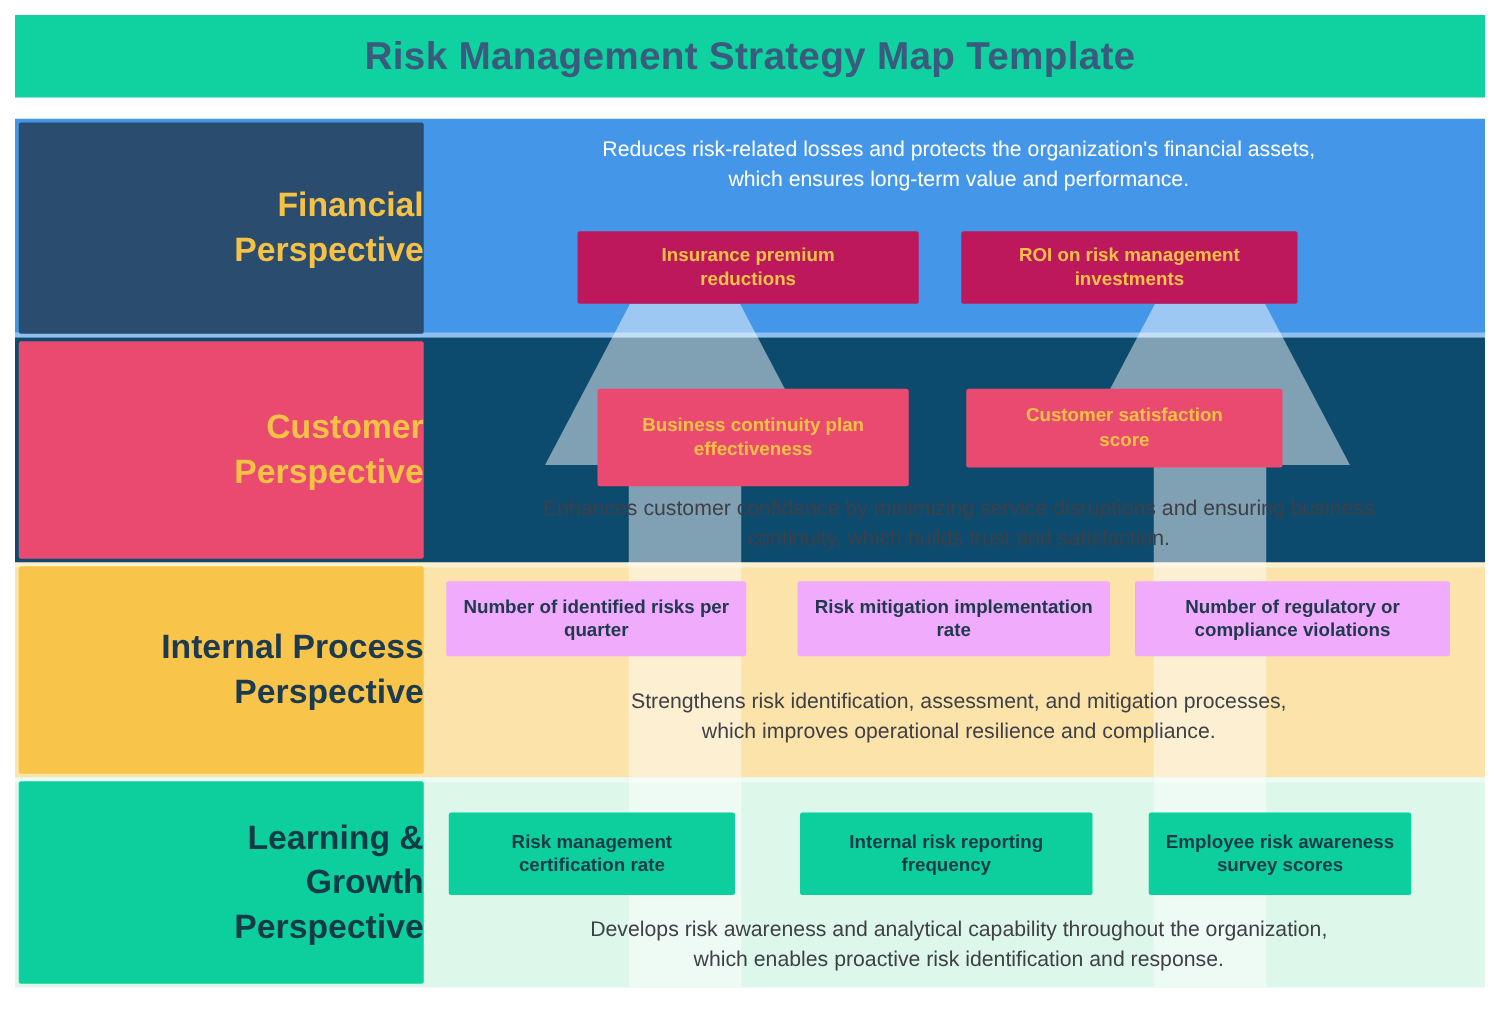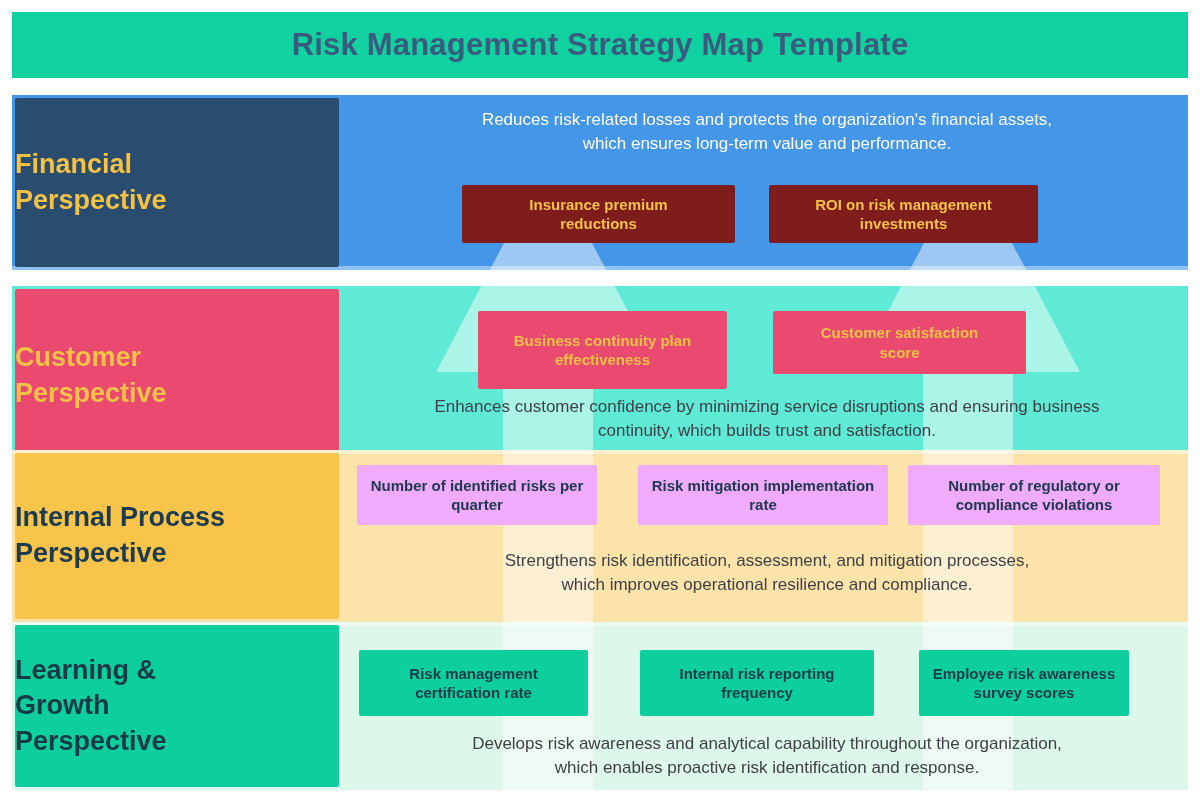--- a/index.html
+++ b/index.html
@@ -12,46 +12,46 @@
   .banner {
     position:absolute; left:12px; top:12px; width:1176px; height:66px;
     background:#0FD2A0; display:flex; align-items:center; justify-content:center;
   }
   .banner h1 { margin:0; font-size:31px; font-weight:bold; color:#3A5B7E; letter-spacing:.2px; }
 
   
   .map { position:absolute; left:12px; top:95px; width:1176px; height:695px; }
   .row { position:absolute; left:0; width:1176px; }
   .row-financial { top:0;     height:175px; background:#4496E9; box-shadow: inset 0 -4px rgba(255,255,255,.40); }
-  .row-customer  { top:175px; height:180px; background:#5eead4;margin-top:16px; }
+  .row-customer  { top:175px; height:180px; background:#0c4a6e; }
   .row-internal  { top:355px; height:172px; background:#FBE3AA; box-shadow: inset 0 4px rgba(255,255,255,.45); }
   .row-learning  { top:527px; height:168px; background:#DDF8EA; box-shadow: inset 0 4px rgba(255,255,255,.45); }
 
   
   .label-box {
     position:absolute; left:3px; top:3px; bottom:3px; width:324px; border-radius:2px;
-    display:flex; flex-direction:column; justify-content:center; align-items:flex-start;
+    display:flex; flex-direction:column; justify-content:center; align-items:flex-end;
     text-align:center; font-weight:bold; font-size:27px; line-height:1.32;
   }
   .lbl-financial { background:#2A4C6E; color:#F6C245; }
   .lbl-customer  { background:#EA4A70; color:#F6C245; }
   .lbl-internal  { background:#F8C44A; color:#1C3A50; }
   .lbl-learning  { background:#0CCF9D; color:#123B47; }
   .label-box span { display:block; }
 
   
   .arrows { position:absolute; left:0; top:0; z-index:2; pointer-events:none; }
 
   
   .metric {
     position:absolute; z-index:3; border-radius:2px; box-sizing:border-box; padding:4px 6px;
     display:flex; align-items:center; justify-content:center; text-align:center;
     font-weight:bold; font-size:15px; line-height:1.3;
   }
-  .metric-financial { background:#7f1d1d; color:#F6C245; }
+  .metric-financial { background:#be185d; color:#F6C245; }
   .metric-customer  { background:#EA4A70; color:#F6C245; }
   .metric-internal  { background:#f0abfc; color:#20394E; }
   .metric-learning  { background:#0CCF9D; color:#123B47; }
   .metric span.w190 { display:inline-block; max-width:190px; }
   .metric span.w200 { display:inline-block; max-width:200px; }
 
   #m-fin-1   { left:450px; top:90px;  width:273px; height:58px; }
   #m-fin-2   { left:757px; top:90px;  width:269px; height:58px; }
   #m-cust-1  { left:466px; top:216px; width:249px; height:78px; }
   #m-cust-2  { left:761px; top:216px; width:253px; height:63px; }

